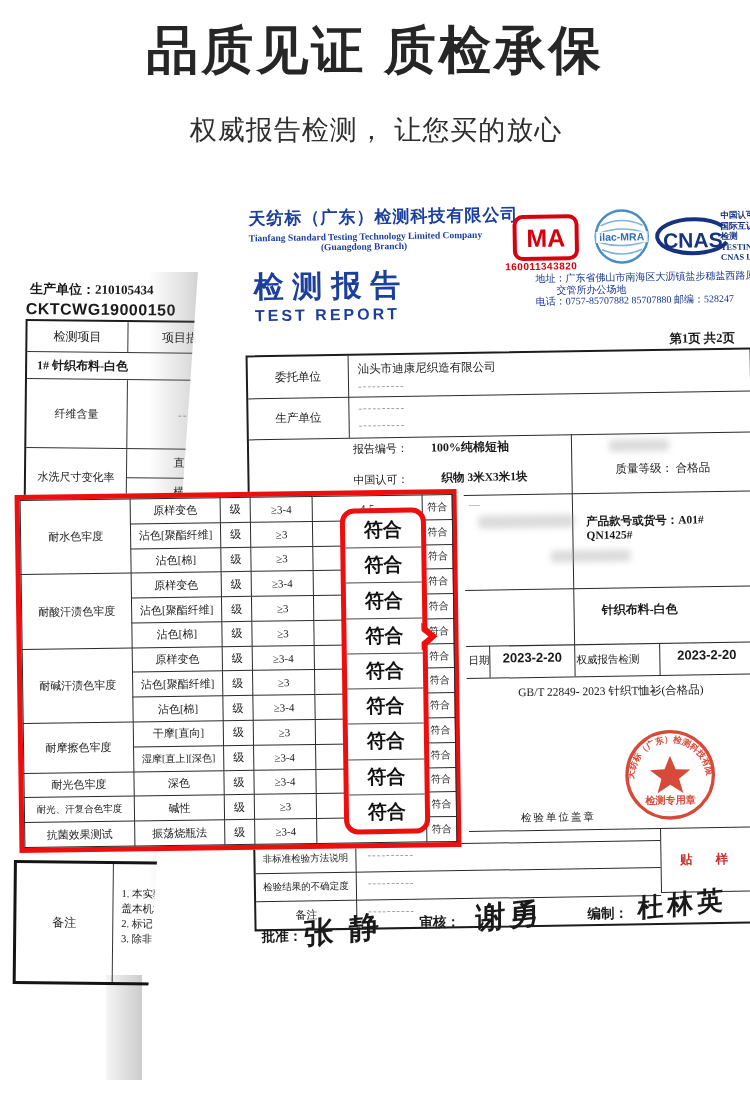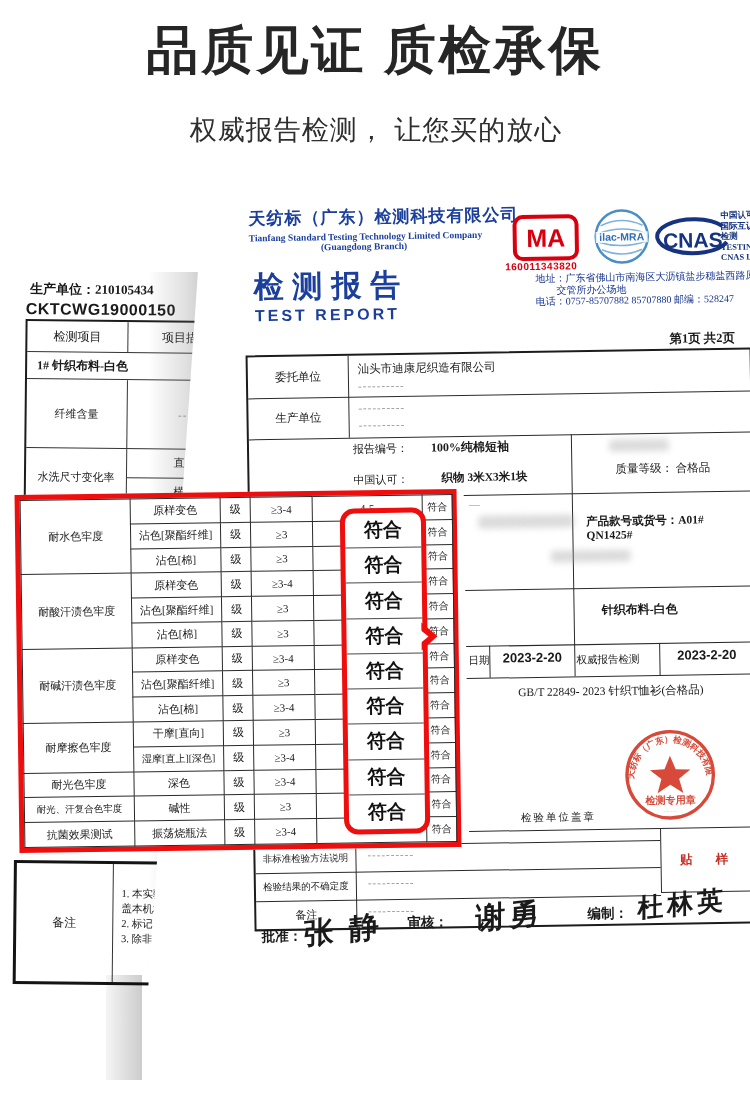--- a/index.html
+++ b/index.html
@@ -241,21 +241,21 @@
         <div class="cell-label" style="left:0;top:489px;width:100px;height:27px;font-size:9.5px;">非标准检验方法说明</div>
         <div class="abs dash-grey" style="left:112px;top:493px;font-size:11px;">----------</div>
         <div class="cell-label" style="left:0;top:516px;width:100px;height:28px;font-size:9.5px;">检验结果的不确定度</div>
         <div class="abs dash-grey" style="left:112px;top:521px;font-size:11px;">----------</div>
         <div class="cell-label" style="left:0;top:544px;width:100px;height:28px;font-size:11px;">备注</div>
         <div class="abs dash-grey" style="left:112px;top:549px;font-size:11px;">----------</div>
       </div>
 
       <div class="abs sig-label" style="left:110px;top:745px;">批准：</div>
       <div class="abs sig" style="left:152px;top:728px;">张 静</div>
-      <div class="abs sig-label" style="left:256px;top:733px;">审核：</div>
+      <div class="abs sig-label" style="left:268px;top:733px;">审核：</div>
       <div class="abs sig" style="left:324px;top:716px;">谢勇</div>
       <div class="abs sig-label" style="left:436px;top:727px;">编制：</div>
       <div class="abs sig" style="left:486px;top:710px;font-size:26px;">杜林英</div>
     </div>
   </div>
 
   <div class="abs hl-panel">
     <table class="hl-table">
       <colgroup>
           <col style="width:110px">

